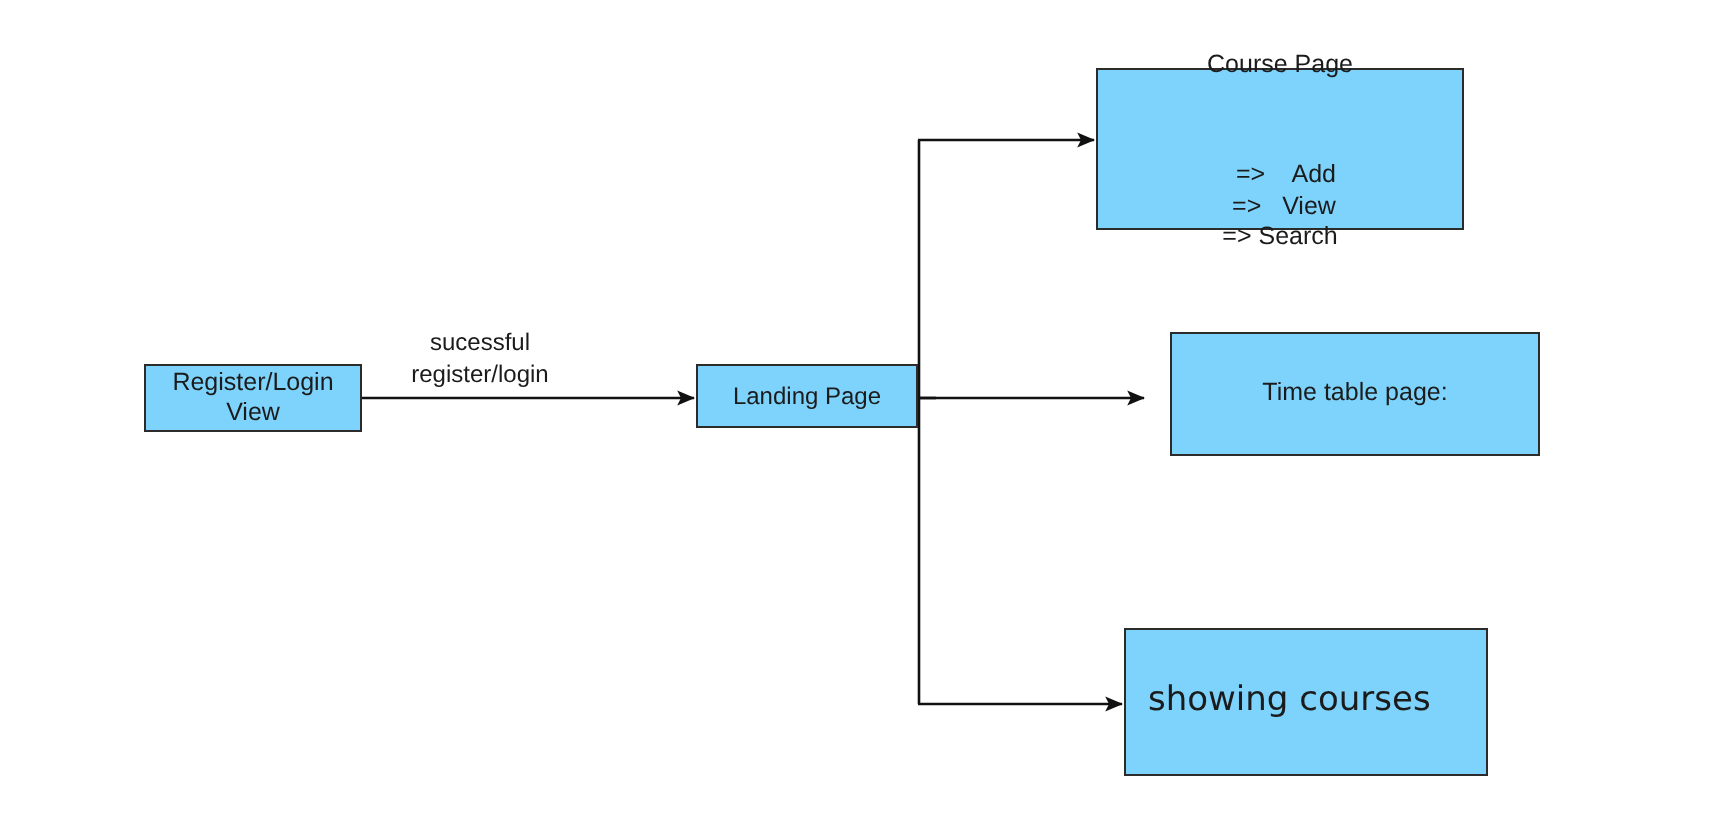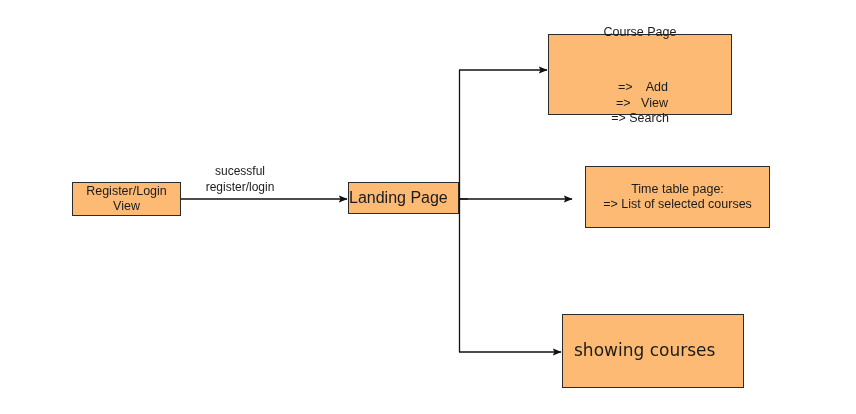--- a/index.html
+++ b/index.html
@@ -21,21 +21,21 @@
     left: 0;
     top: 0;
     width: 856px;
     height: 414px;
     pointer-events: none;
   }
   .node {
     position: absolute;
     box-sizing: border-box;
     border: 1.4px solid #2b2b2b;
-    background: #fdba74;
+    background: #7dd3fc;
     display: flex;
     flex-direction: column;
     justify-content: center;
     color: #1b1b1b;
   }
   .node .line {
     white-space: pre;
     line-height: 1.22;
   }
   
@@ -47,22 +47,22 @@
     align-items: center;
     font-size: 12.5px;
   }
   #node-register .line { text-align: center; }
   
   #node-landing {
     left: 348px;
     top: 182px;
     width: 111px;
     height: 32px;
-    align-items: flex-start;
-    font-size: 16px;
+    align-items: center;
+    font-size: 12px;
   }
   
   #node-course {
     left: 548px;
     top: 34px;
     width: 184px;
     height: 81px;
     align-items: center;
     font-size: 12.5px;
     padding-top: 2px;
@@ -144,21 +144,20 @@
 
   <div class="node" id="node-course">
     <span class="line">Course Page</span>
     <span class="line ind-1">=&gt;    Add</span>
     <span class="line ind-2">=&gt;   View</span>
     <span class="line">=&gt; Search</span>
   </div>
 
   <div class="node" id="node-timetable">
     <span class="line">Time table page:</span>
-    <span class="line">=&gt; List of selected courses</span>
   </div>
 
   <div class="node" id="node-calendar">
     <span class="line">showing courses</span>
   </div>
 
   <div id="edge-label-register">
     <span class="line">sucessful</span>
     <span class="line">register/login</span>
   </div>

